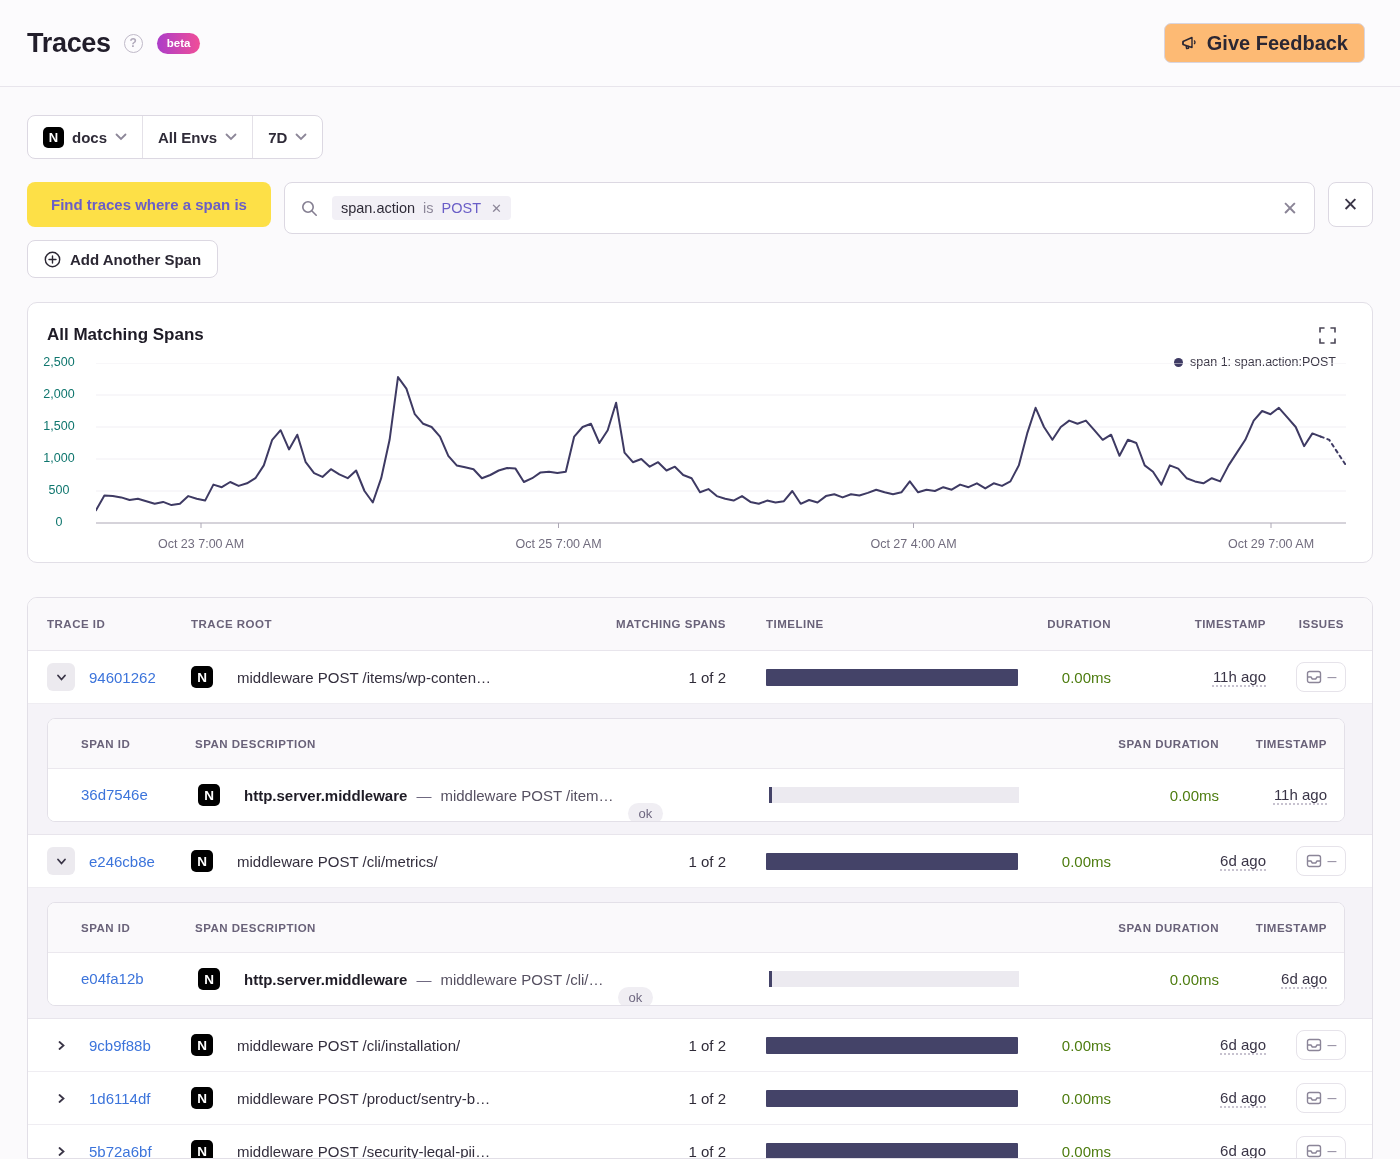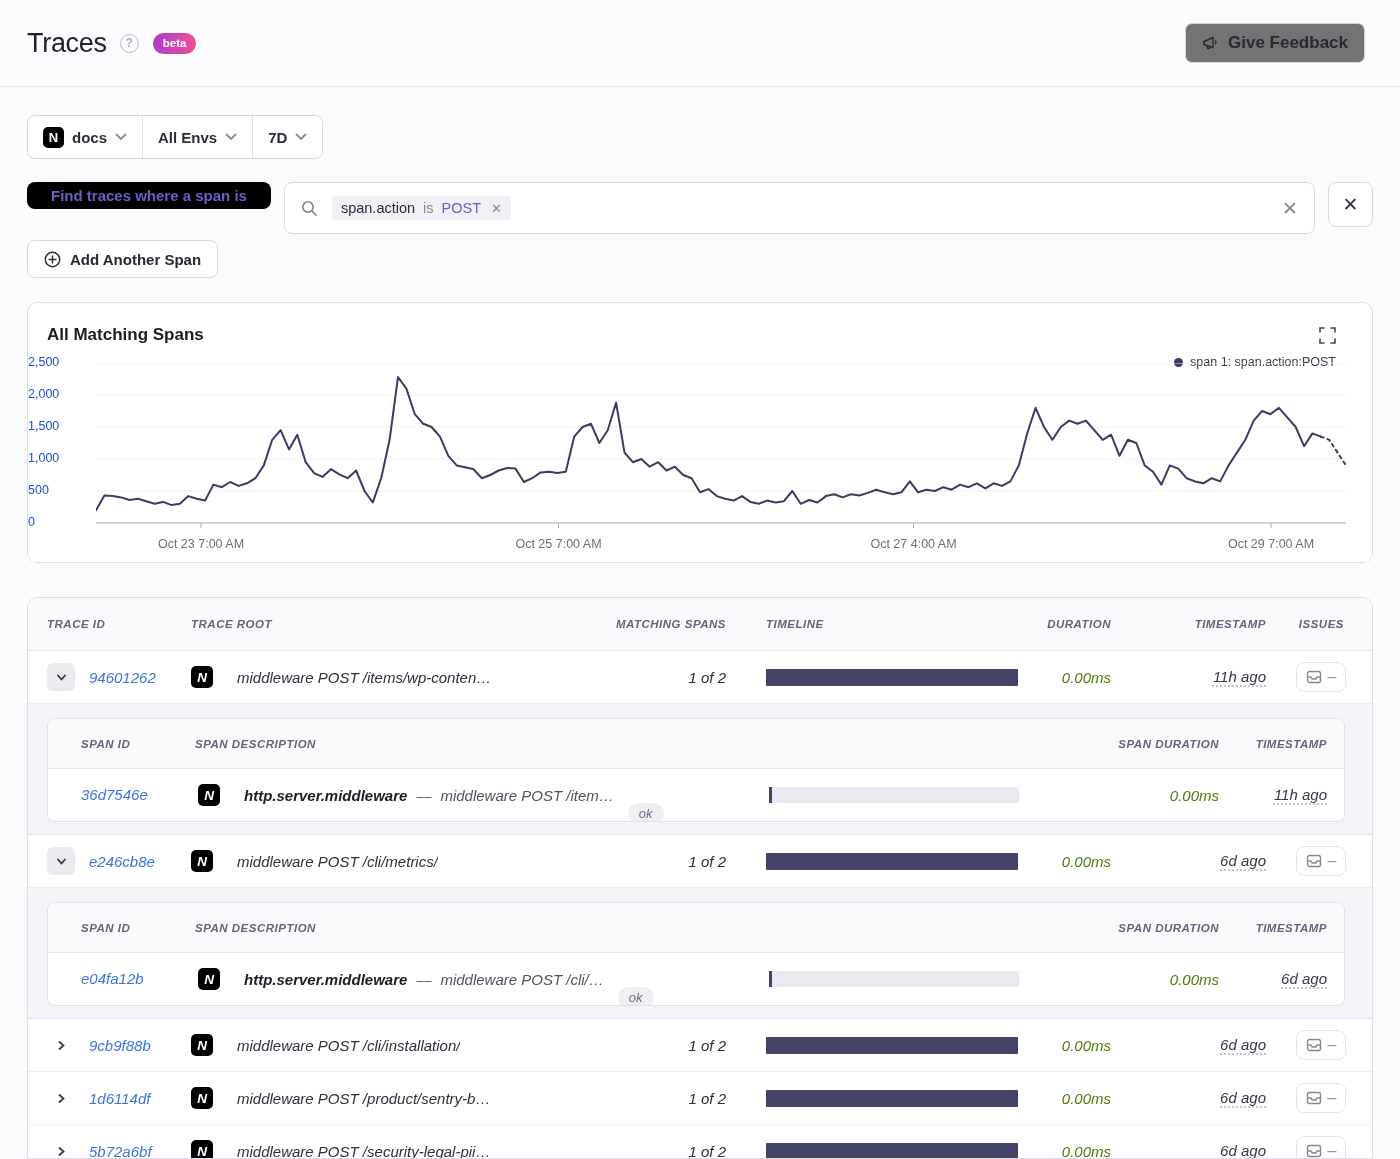--- a/index.html
+++ b/index.html
@@ -2,56 +2,56 @@
 <html><head>
 <meta charset="utf-8">
 <style>
   * { margin:0; padding:0; box-sizing:border-box; }
   html,body { background:#FBFAFC; }
   body { font-family:"Liberation Sans", sans-serif; color:#2F2B38; }
   .page { position:relative; width:1400px; height:1159px; overflow:hidden; background:#FBFAFC; }
 
   
   .topbar { position:relative; height:87px; background:#FCFBFD; border-bottom:1px solid #E8E5EC; display:flex; align-items:center; padding:0 35px 0 27px; }
-  .page-title { font-size:27px; font-weight:400; color:#221E2B; letter-spacing:-0.3px; }
+  .page-title { font-size:27px; font-weight:700; color:#221E2B; letter-spacing:-0.3px; }
   .help-icon { width:19px; height:19px; border:1.5px solid #C0BAC9; border-radius:50%; color:#B1AABB; font-size:12px; font-weight:700; display:flex; align-items:center; justify-content:center; margin-left:13px; }
   .beta-badge { margin-left:14px; height:21px; padding:0 10px; border-radius:11px; background:linear-gradient(90deg,#AC3DC9,#F04E98); color:#fff; font-size:11.5px; font-weight:700; display:flex; align-items:center; }
-  .feedback-btn { margin-left:auto; height:40px; padding:0 16px; background:#737373; border:1px solid #D9D5DF; border-radius:7px; display:flex; align-items:center; gap:9px; font-size:17px; font-weight:700; color:#2B2733; cursor:pointer; }
+  .feedback-btn { margin-left:auto; height:40px; padding:0 16px; background:#fdba74; border:1px solid #D9D5DF; border-radius:7px; display:flex; align-items:center; gap:9px; font-size:20px; font-weight:700; color:#2B2733; cursor:pointer; }
 
   
   .filterbar { position:absolute; left:27px; top:115px; height:44px; background:#fff; border:1px solid #DCD8E2; border-radius:8px; display:flex; align-items:center; }
   .filter-seg { display:flex; align-items:center; gap:8px; padding:0 15px; font-size:15px; font-weight:700; color:#2F2B38; cursor:pointer; height:100%; }
   .filter-div { width:1px; height:100%; background:#E4E1E8; }
   .proj-avatar { width:21px; height:21px; background:#000; border-radius:5px; color:#fff; font-size:13px; font-weight:700; display:flex; align-items:center; justify-content:center; }
 
   
   .search-row { position:absolute; left:27px; top:182px; width:1346px; display:flex; gap:13px; }
-  .find-pill { height:27px; padding:0 24px; background:#000000; border-radius:8px; display:flex; align-items:center; font-size:15px; font-weight:700; color:#6A5EC7; white-space:nowrap; }
+  .find-pill { height:45px; padding:0 24px; background:#fde047; border-radius:8px; display:flex; align-items:center; font-size:15px; font-weight:700; color:#6A5EC7; white-space:nowrap; }
   .search-box { flex:1; height:52px; background:#fff; border:1px solid #DCD8E2; border-radius:8px; display:flex; align-items:center; padding:0 16px; gap:14px; }
   .token-chip { display:flex; align-items:center; gap:8px; background:#F2F0F6; border-radius:4px; padding:4px 9px; font-size:14.5px; }
   .token-key { color:#2F2B38; }
   .token-op { color:#8C8698; }
   .token-val { color:#6A5EC7; }
   .token-x { color:#8C8698; font-size:13px; cursor:pointer; margin-left:2px; }
   .search-clear { margin-left:auto; color:#8A8496; font-size:19px; cursor:pointer; }
   .close-search-btn { width:45px; height:45px; background:#fff; border:1px solid #DCD8E2; border-radius:8px; display:flex; align-items:center; justify-content:center; font-size:19px; color:#3A3547; cursor:pointer; }
   .add-span-btn { position:absolute; left:27px; top:240px; height:38px; padding:0 16px; background:#fff; border:1px solid #DCD8E2; border-radius:8px; display:flex; align-items:center; gap:9px; font-size:15px; font-weight:700; color:#2B2733; cursor:pointer; }
 
   
   .chart-panel { position:absolute; left:27px; top:302px; width:1346px; height:261px; background:#FFFFFF; border:1px solid #E2DFE7; border-radius:10px; }
   .chart-title { position:absolute; left:19px; top:22px; font-size:17px; font-weight:700; color:#1E1B26; }
   .fullscreen-btn { position:absolute; right:36px; top:24px; cursor:pointer; }
   .chart-legend { position:absolute; right:36px; top:52px; display:flex; align-items:center; gap:7px; font-size:12.5px; color:#3C3847; }
   .legend-dot { width:9px; height:9px; border-radius:50%; background:#3E3A63; }
-  .ylabel { position:absolute; width:62px; text-align:left; font-size:12.5px; color:#1d4ed8; }
+  .ylabel { position:absolute; width:62px; text-align:center; font-size:12.5px; color:#0f766e; }
   .xlabel { position:absolute; font-size:12.5px; color:#716C7E; transform:translateX(-50%); white-space:nowrap; }
   #chart-svg { position:absolute; left:68px; top:60px; }
 
   
-  .table-panel { position:absolute; left:27px; top:597px; width:1346px; height:562px; background:#fff; border:1px solid #E2DFE7; border-radius:10px 10px 0 0; overflow:hidden;font-style:italic; }
+  .table-panel { position:absolute; left:27px; top:597px; width:1346px; height:562px; background:#fff; border:1px solid #E2DFE7; border-radius:10px 10px 0 0; overflow:hidden; }
   .t-grid { display:grid; grid-template-columns:163px 392px 143px 40px 252px 93px 155px 1fr; align-items:center; }
   .t-head { height:53px; background:#FAF9FB; border-bottom:1px solid #E8E5EC; font-size:11.5px; font-weight:700; letter-spacing:0.5px; color:#696279; }
   .t-head > div { text-transform:uppercase; }
   .c-id { padding-left:19px; }
   .c-right { text-align:right; }
   .c-issues { text-align:right; padding-right:28px; }
   .trace-row { height:53px; border-bottom:1px solid #EFEDF2; background:#fff; }
   .id-cell { display:flex; align-items:center; padding-left:19px; gap:14px; }
   .expander { width:28px; height:28px; border-radius:6px; background:#ECEAEF; display:flex; align-items:center; justify-content:center; cursor:pointer; flex:none; }
   .expander.plain { background:transparent; }

